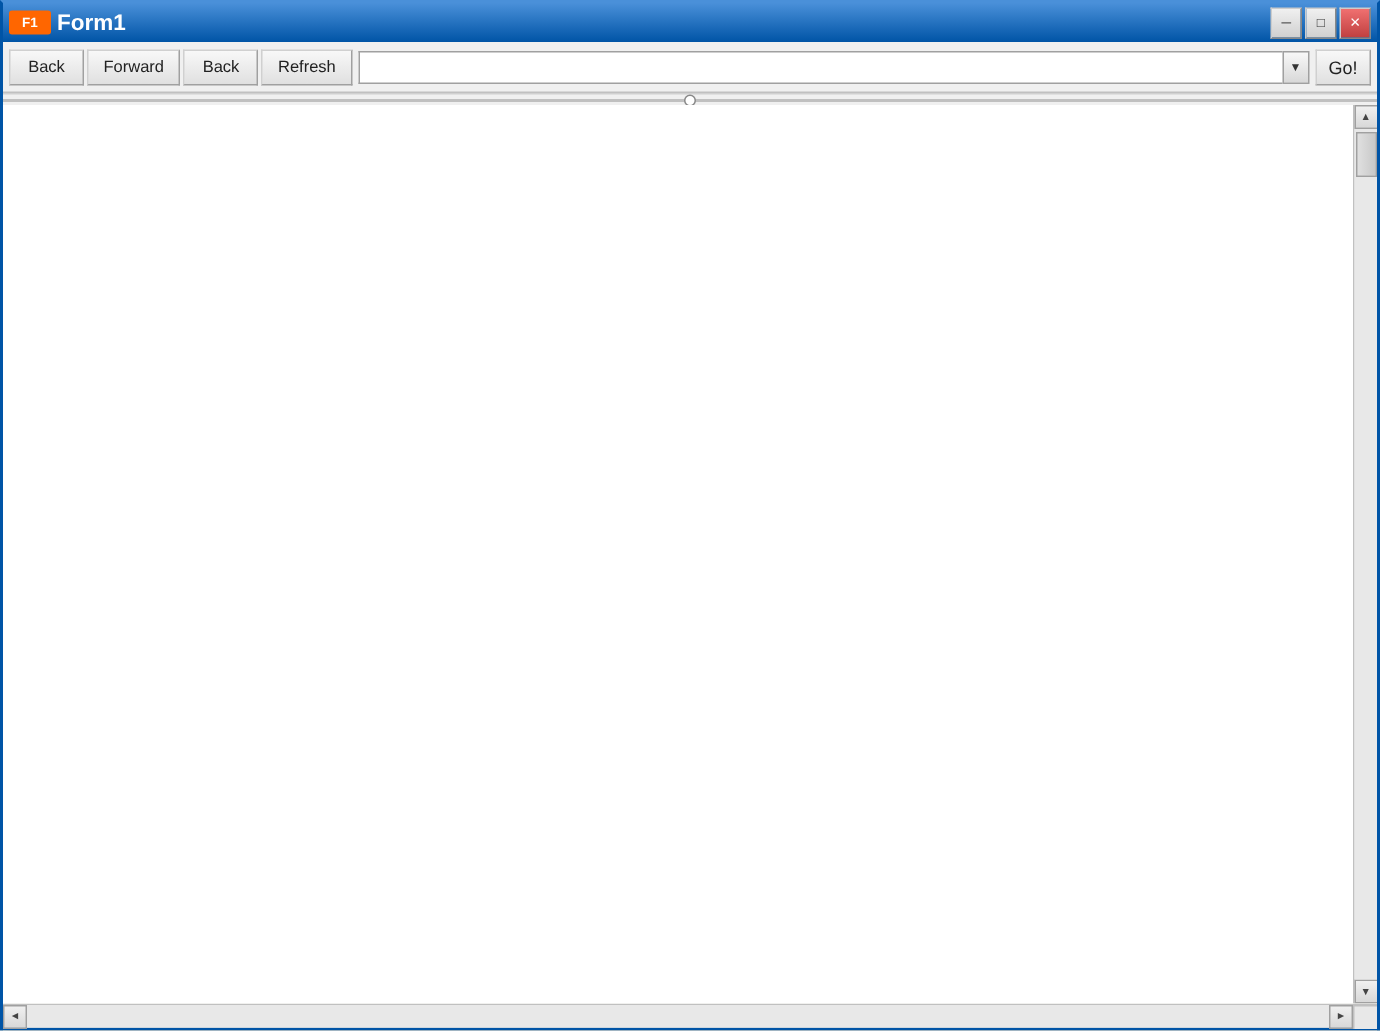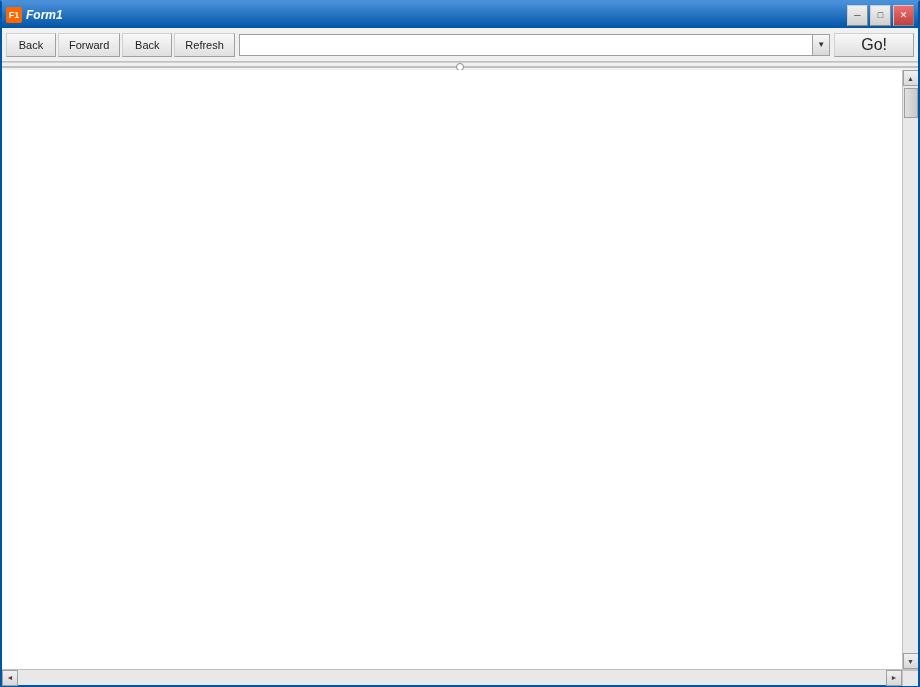--- a/index.html
+++ b/index.html
@@ -39,37 +39,36 @@
       flex-shrink: 0;
     }
 
     .title-bar-left {
       display: flex;
       align-items: center;
       gap: 4px;
     }
 
     .title-icon {
-      width: 16px;
+      width: 28px;
       height: 16px;
       background: #ff6600;
       border-radius: 2px;
       display: flex;
       align-items: center;
       justify-content: center;
       font-size: 9px;
       color: white;
       font-weight: bold;
     }
 
     .title-text {
       color: white;
-      font-size: 12px;
+      font-size: 15px;
       font-weight: bold;
-      font-style: italic;
     }
 
     .title-bar-buttons {
       display: flex;
       gap: 2px;
     }
 
     .title-btn {
       width: 21px;
       height: 21px;
@@ -143,28 +142,28 @@
       cursor: pointer;
       display: flex;
       align-items: center;
       justify-content: center;
       font-size: 8px;
       color: #333;
     }
 
     .go-btn {
       height: 24px;
-      padding: 0 26px;
+      padding: 0 8px;
       background: linear-gradient(to bottom, #f8f8f8, #e0e0e0);
       border: 1px solid #a0a0a0;
       border-top-color: #d0d0d0;
       border-left-color: #d0d0d0;
       cursor: pointer;
       font-family: 'Tahoma', 'Arial', sans-serif;
-      font-size: 16px;
+      font-size: 12px;
       color: #222;
       margin-left: 2px;
       min-width: 36px;
     }
 
     .content-area {
       flex: 1;
       background: white;
       position: relative;
       display: flex;

